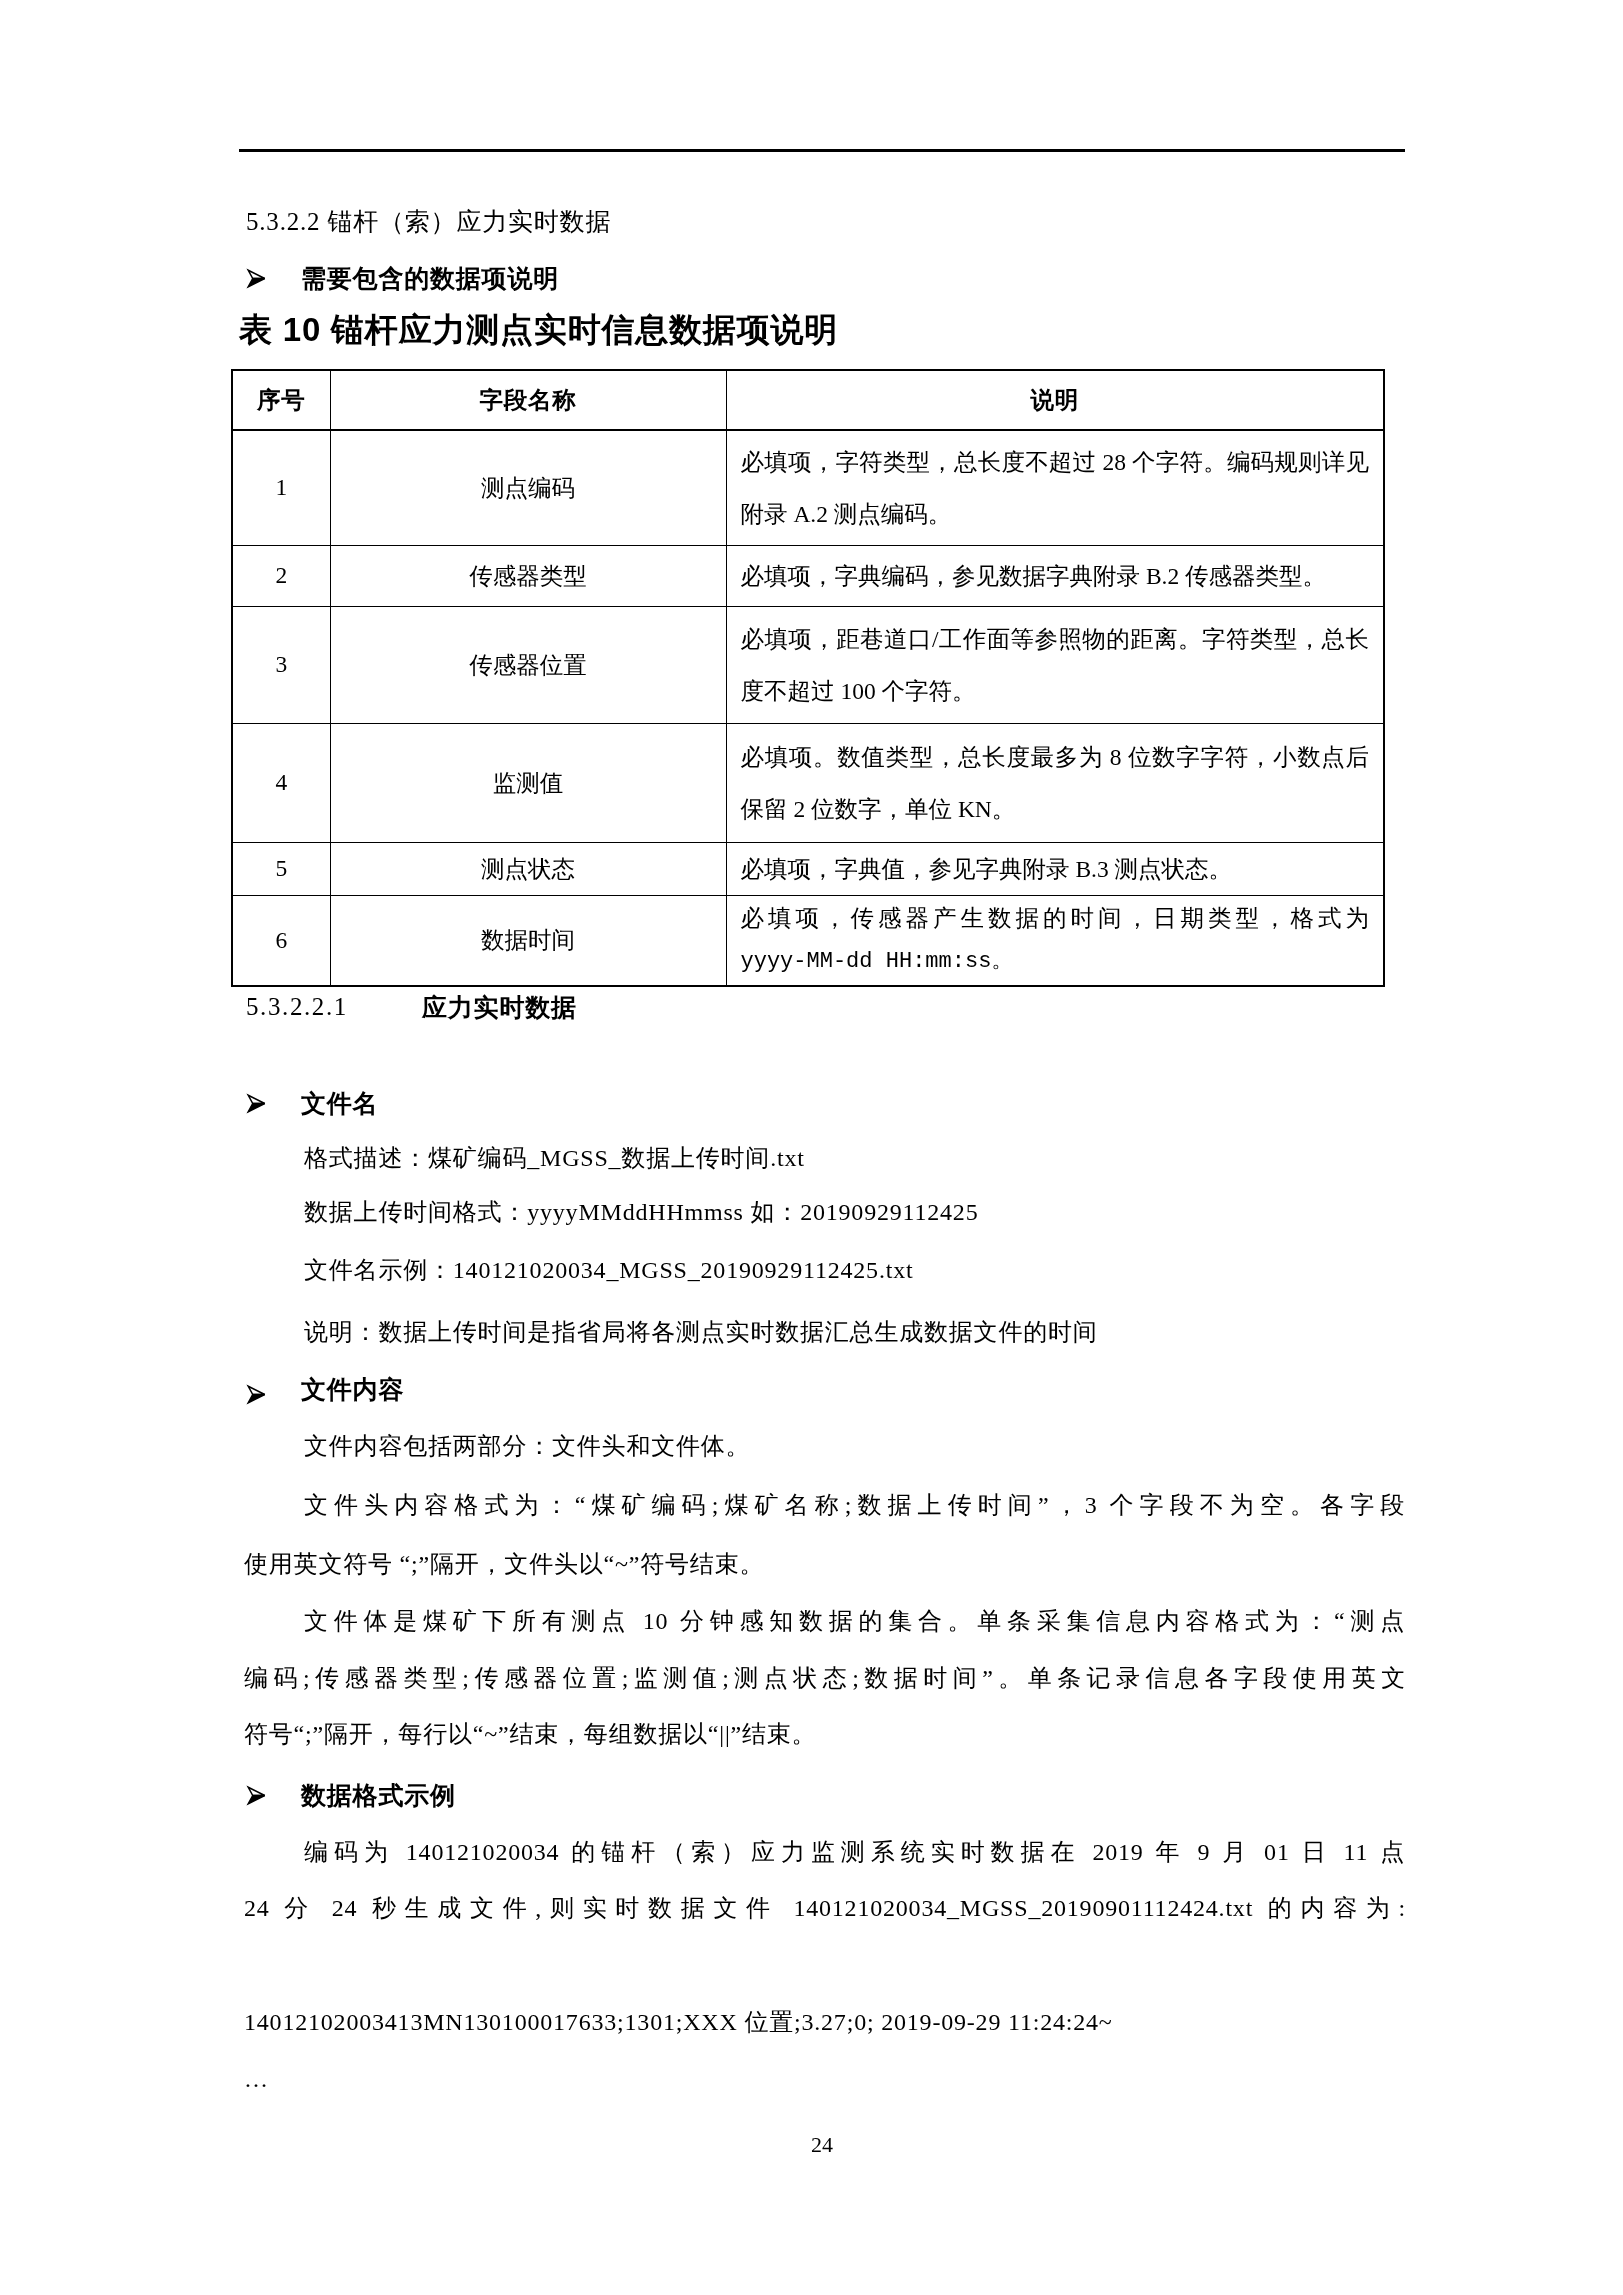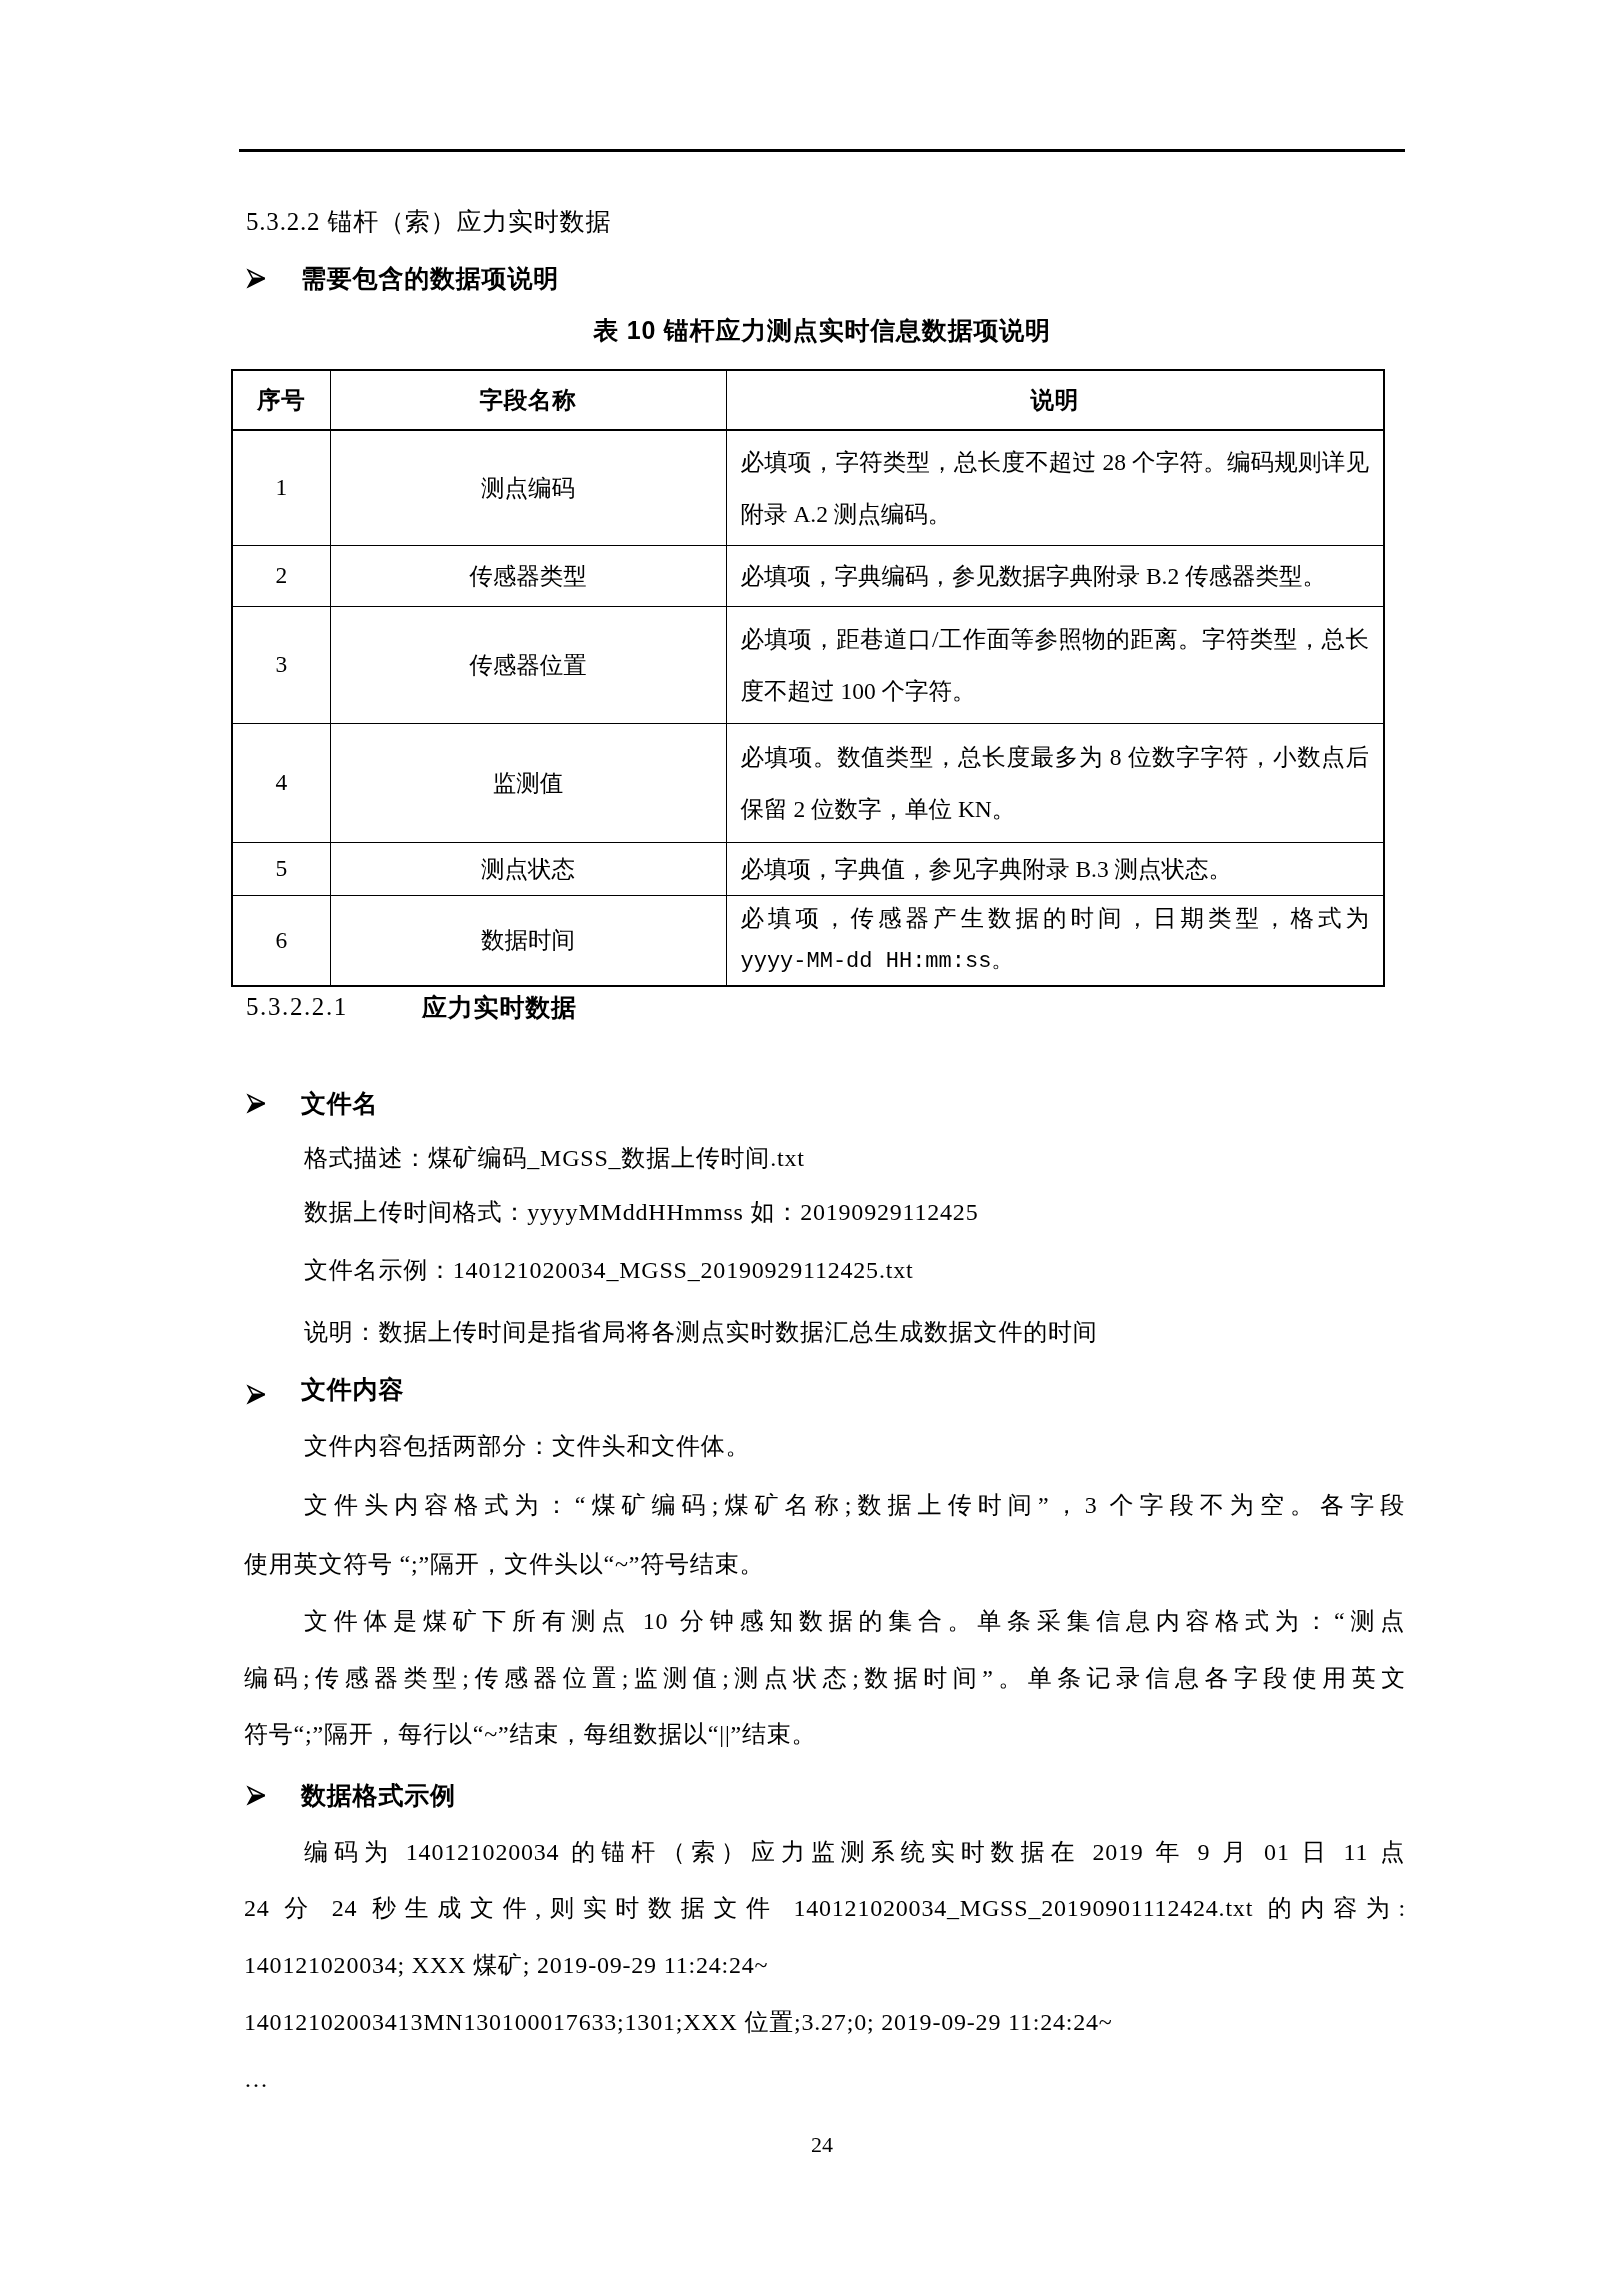--- a/index.html
+++ b/index.html
@@ -41,24 +41,23 @@
   .bullet-icon { width: 21px; height: 23px; flex: 0 0 auto; }
   .bullet-label {
     margin-left: 34px;
     font-family: "Liberation Sans", sans-serif;
     font-weight: 700;
     font-size: 25px; line-height: 34px;
     letter-spacing: 0.8px;
   }
   .table-caption {
     left: 239px; top: 313px; width: 1166px;
-    text-align: center;
     font-family: "Liberation Sans", sans-serif;
     font-weight: 700;
-    font-size: 25px; line-height: 34px;
+    font-size: 33px; line-height: 34px;
     letter-spacing: 0.8px;
   }
   .subsec-heading { left: 246px; top: 990px; width: 731px; height: 34px; }
   .subsec-no { position: absolute; left: 0; top: 0; font-size: 25px; line-height: 34px; letter-spacing: 1.6px; }
   .subsec-title {
     position: absolute; left: 176px; top: 0;
     font-family: "Liberation Sans", sans-serif;
     font-weight: 700; font-size: 25px; line-height: 34px; letter-spacing: 0.8px;
   }
 
@@ -231,20 +230,19 @@
   <div class="abs bullet-item" style="left:246px; top:1778px;">
     <svg class="bullet-icon" viewBox="0 0 28 28">
       <polygon points="3,3 25,14 9,14" fill="#ffffff" stroke="#000000" stroke-width="2"></polygon>
       <polygon points="3,25 25,14 9,14" fill="#000000" stroke="#000000" stroke-width="2"></polygon>
     </svg>
     <span class="bullet-label">数据格式示例</span>
   </div>
 
   <div class="bl x-indent fill w-indent" style="top:1836px;">编码为 140121020034 的锚杆（索）应力监测系统实时数据在 2019 年 9 月 01 日 11 点</div>
   <div class="bl x-margin fill w-margin" style="top:1892px;">24 分 24 秒生成文件,则实时数据文件 140121020034_MGSS_20190901112424.txt 的内容为:</div>
-  <div class="bl x-margin" style="top:1949px;">140121020034; XXX 煤矿; 2019-09-29 11:24:24~</div>
   <div class="bl x-margin" style="top:2006px;">14012102003413MN130100017633;1301;XXX 位置;3.27;0; 2019-09-29 11:24:24~</div>
   <div class="bl x-margin" style="top:2063px;">…</div>
 
   <div class="abs page-number">24</div>
 
 </div>
 
 
 </body></html>

